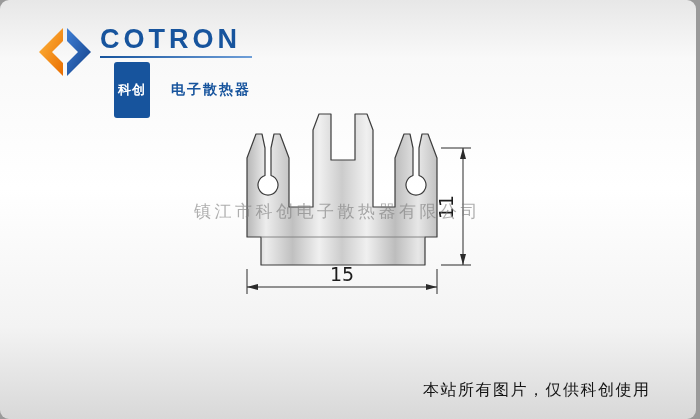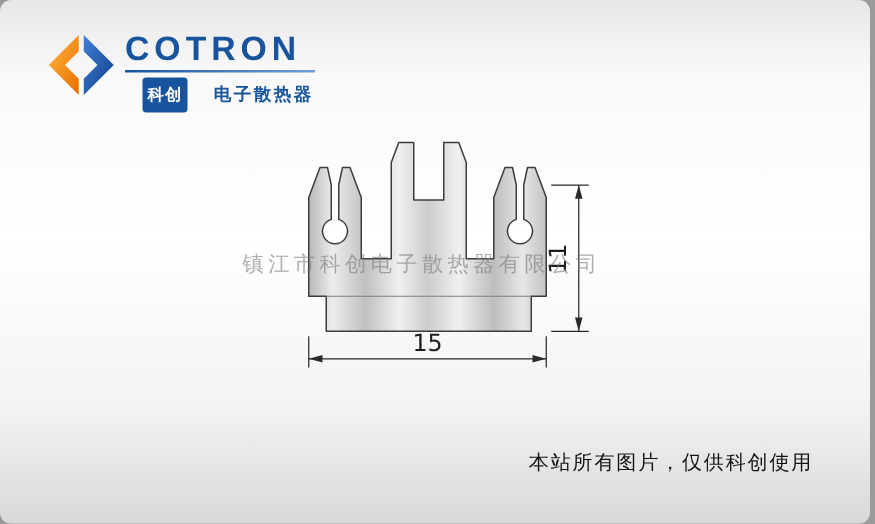--- a/index.html
+++ b/index.html
@@ -22,37 +22,37 @@
     font-size:27px;font-weight:bold;letter-spacing:4px;
     color:#17549d;line-height:30px;
   }
   .brand-underline{
     height:2px;width:152px;margin-top:2px;
     background:linear-gradient(90deg,#17549d,#6f9fd8);
   }
   .subtitle{display:flex;align-items:center;margin-top:4px;margin-left:14px;}
   .subtitle-tag{
     background:#17549d;color:#ffffff;font-size:13px;font-weight:bold;
-    padding:5px 4px;border-radius:3px;letter-spacing:1px;
+    padding:19px 4px;border-radius:3px;letter-spacing:1px;
   }
   .subtitle-rest{
     color:#17549d;font-size:14px;font-weight:bold;letter-spacing:2px;margin-left:21px;
   }
   
   .drawing{position:absolute;left:0;top:0;width:700px;height:419px;}
   .dim-text{font-family:"DejaVu Sans", sans-serif;font-size:19px;fill:#1c1c1c;}
   
   .watermark{
     position:absolute;left:194px;top:200px;
     font-size:17px;letter-spacing:3.5px;white-space:nowrap;
     color:rgba(125,125,125,0.62);
   }
   
   .footer-note{
-    position:absolute;left:423px;top:360px;
+    position:absolute;left:423px;top:380px;
     font-size:16px;color:#141414;letter-spacing:1.5px;white-space:nowrap;
   }
 </style>
 </head>
 <body>
 
 <div class="canvas">
 
   <div class="logo">
     <svg class="logo-mark" viewBox="0 0 56 56">

